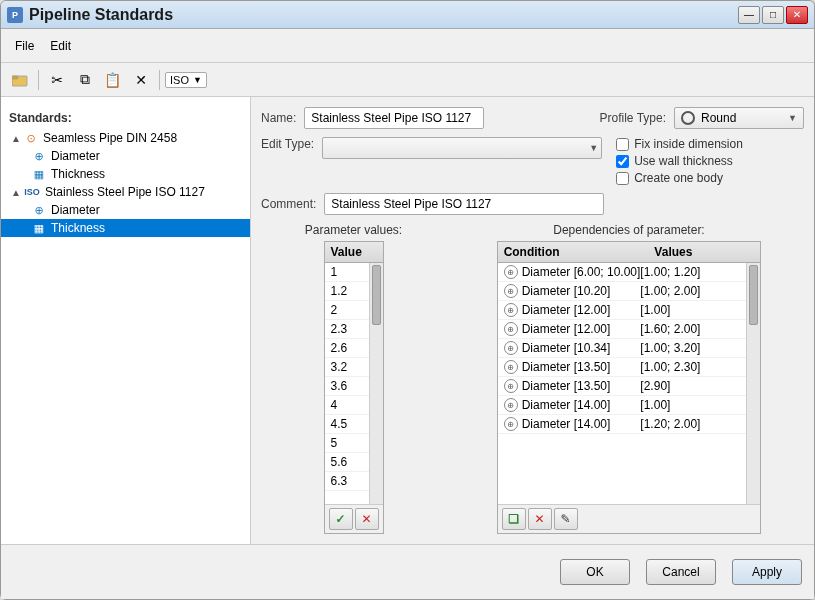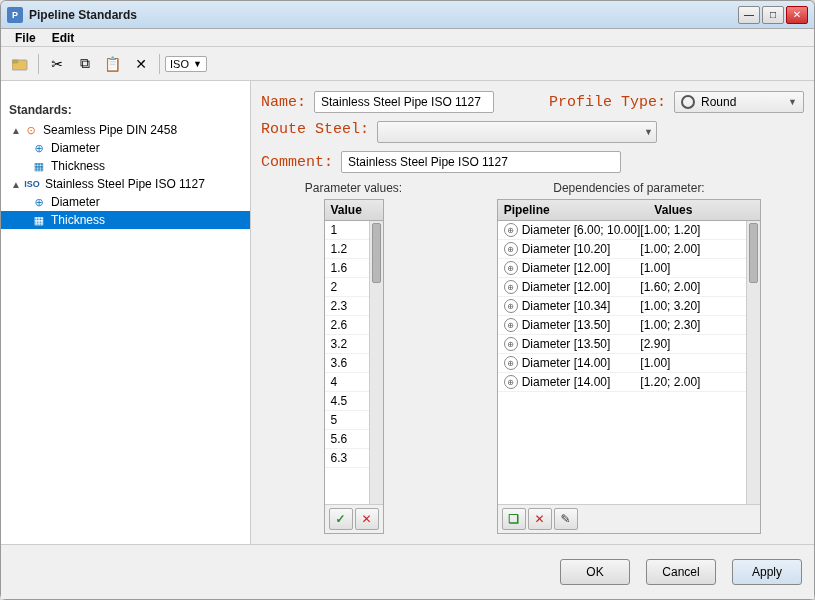--- a/index.html
+++ b/index.html
@@ -37,46 +37,45 @@
     .title-bar-icon {
       width: 16px; height: 16px;
       background: #4a7fc1;
       border-radius: 2px;
       margin-right: 6px;
       display: flex; align-items: center; justify-content: center;
       color: white; font-size: 10px; font-weight: bold;
     }
     .title-text {
       flex: 1;
-      font-size: 12px;
+      font-size: 16px;
       color: #1a1a1a;
       font-weight: 600;
     }
     .title-buttons {
       display: flex; gap: 2px;
     }
     .title-btn {
       width: 22px; height: 18px;
       border: 1px solid #888;
       border-radius: 2px;
       background: linear-gradient(to bottom, #f5f5f5, #ddd);
       cursor: pointer;
       display: flex; align-items: center; justify-content: center;
       font-size: 10px;
     }
     .title-btn.close { background: linear-gradient(to bottom, #f08080, #d03030); color: white; border-color: #a00; }
 
     .menu-bar {
-      height: 18px;
+      height: 34px;
       background: #f0f0f0;
       border-bottom: 1px solid #ccc;
       display: flex;
       align-items: center;
       padding: 0 6px;
-      font-weight: bold;
     }
     .menu-item {
       padding: 2px 8px;
       cursor: pointer;
       border-radius: 2px;
       font-size: 12px;
     }
 
     .toolbar {
       height: 34px;
@@ -112,21 +111,21 @@
       flex: 1;
       overflow: hidden;
     }
 
     
     .left-panel {
       width: 250px;
       border-right: 1px solid #ccc;
       background: white;
       overflow-y: auto;
-      padding: 20px 0;
+      padding: 12px 0;
     }
     .panel-label {
       font-size: 12px;
       font-weight: 600;
       padding: 2px 8px 4px;
       color: #333;
     }
     .tree-item {
       display: flex;
       align-items: center;
@@ -158,24 +157,23 @@
       gap: 8px;
       overflow: hidden;
     }
 
     .form-row {
       display: flex;
       align-items: center;
       gap: 8px;
     }
     .form-label {
-      font-size: 15px;
-      color: #c2410c;
+      font-size: 12px;
+      color: #404040;
       white-space: nowrap;
-      font-family: Liberation Mono, monospace;
     }
     .form-input {
       border: 1px solid #aaa;
       background: white;
       border-radius: 2px;
       padding: 2px 6px;
       font-size: 12px;
       height: 22px;
     }
     .form-input-name { width: 180px; }
@@ -468,45 +466,58 @@
         <span style="flex:1"></span>
         <span class="form-label">Profile Type:</span>
         <div class="profile-type-box">
           <div class="circle-icon"></div>
           <span style="flex:1;font-size:12px;">Round</span>
           <span style="font-size:9px;color:#555;">▼</span>
         </div>
       </div>
 
       <div class="form-row" style="align-items:flex-start;">
-        <span class="form-label">Route Steel:</span>
+        <span class="form-label">Edit Type:</span>
         <div class="route-select-wrap">
           <select class="route-select"><option><any></any></option></select>
           <span class="select-arrow">▼</span>
+        </div>
+        <div class="checkboxes-col">
+          <div class="checkbox-row">
+            <input type="checkbox" style="">
+            <span>Fix inside dimension</span>
+          </div>
+          <div class="checkbox-row">
+            <input type="checkbox" checked="" style="">
+            <span>Use wall thickness</span>
+          </div>
+          <div class="checkbox-row">
+            <input type="checkbox" style="">
+            <span>Create one body</span>
+          </div>
         </div>
       </div>
 
       <div class="form-row">
         <span class="form-label">Comment:</span>
         <input class="form-input comment-input" type="text" value="Stainless Steel Pipe ISO 1127" style="">
       </div>
 
       <div class="params-area">
 
         <div class="param-section left">
           <span class="section-title">Parameter values:</span>
           <div class="table-container">
             <div class="table-header">
               <span>Value</span>
             </div>
             <div class="vscroll-wrap">
               <div class="table-body" id="param-values-body">
               <div class="table-row-item">1</div>
                   <div class="table-row-item">1.2</div>
-                  <div class="table-row-item">1.6</div>
                   <div class="table-row-item">2</div>
                   <div class="table-row-item">2.3</div>
                   <div class="table-row-item">2.6</div>
                   <div class="table-row-item">3.2</div>
                   <div class="table-row-item">3.6</div>
                   <div class="table-row-item">4</div>
                   <div class="table-row-item">4.5</div>
                   <div class="table-row-item">5</div>
                   <div class="table-row-item">5.6</div>
                   <div class="table-row-item">6.3</div>
@@ -519,21 +530,21 @@
               <button class="tbl-btn" style="color:#2a8a2a;font-weight:bold;">✓</button>
               <button class="tbl-btn" style="color:#cc2020;">✕</button>
             </div>
           </div>
         </div>
 
         <div class="param-section right">
           <span class="section-title">Dependencies of parameter:</span>
           <div class="table-container">
             <div class="dep-table-header">
-              <span class="dep-col-cond">Pipeline</span>
+              <span class="dep-col-cond">Condition</span>
               <span class="dep-col-val">Values</span>
             </div>
             <div class="vscroll-wrap">
               <div class="table-body" id="dep-body">
               <div class="dep-table-row">
                     <span class="dep-col-cond">
                       <div class="cond-icon">⊕</div>
                       <span>Diameter [6.00; 10.00]</span>
                     </span>
                     <span class="dep-col-val">[1.00; 1.20]</span>

